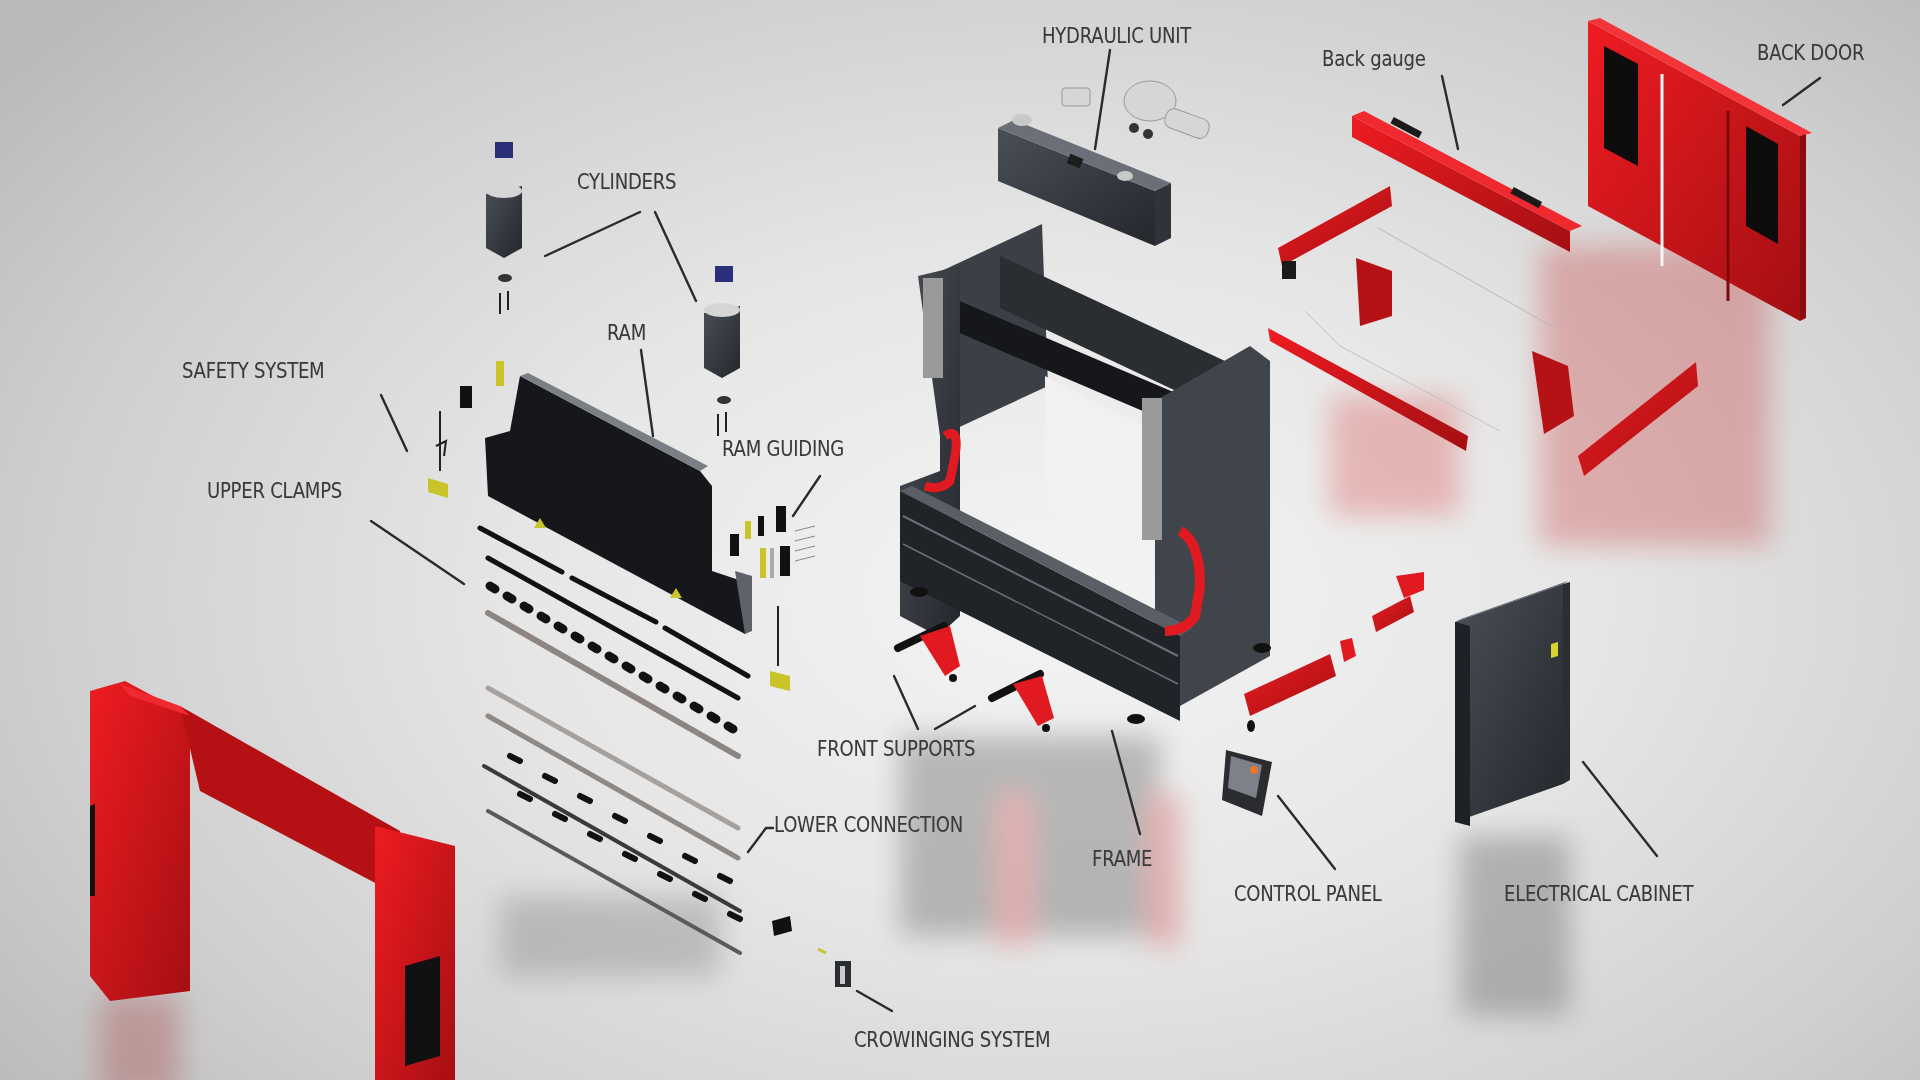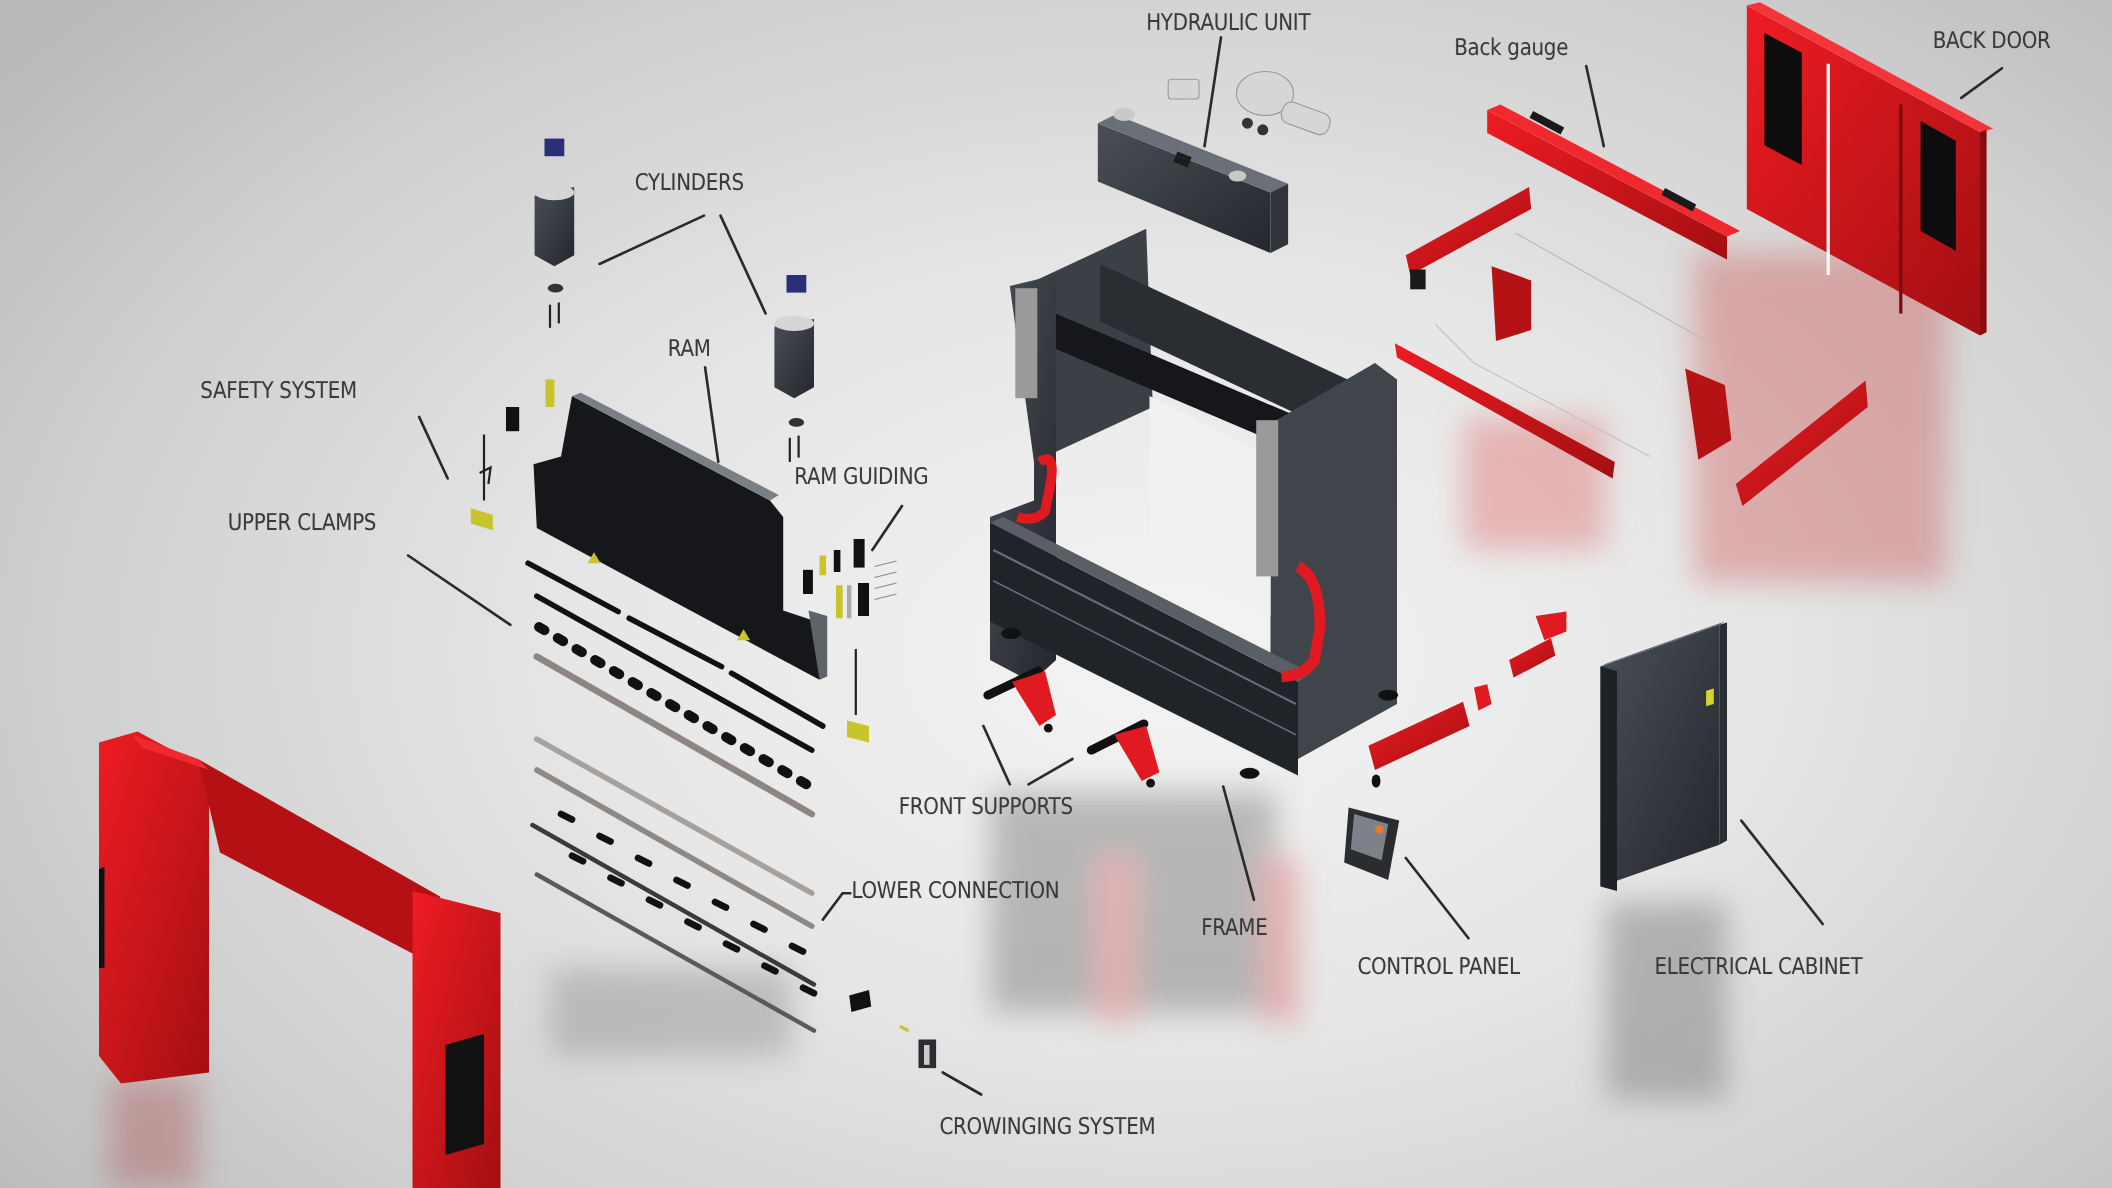--- a/index.html
+++ b/index.html
@@ -1,21 +1,21 @@
 <!DOCTYPE html>
 <html><head>
 <meta charset="utf-8">
 <style>
   html, body { margin:0; padding:0; }
   body {
     width:1920px; height:1080px; overflow:hidden; position:relative;
     background: radial-gradient(ellipse 70% 80% at 55% 55%, #f4f4f4 0%, #e6e6e6 40%, #cfcfcf 75%, #b9b9b9 100%);
     font-family: "DejaVu Sans", "Liberation Sans", sans-serif;
   }
-  .stage { position:absolute; left:0; top:0; width:1920px; height:808px; }
+  .stage { position:absolute; left:0; top:16px; width:1920px; height:808px; }
   svg.art { position:absolute; left:0; top:0; width:1920px; height:1080px; }
   .label {
     position:absolute; color:#3a3a3c; font-size:21px; letter-spacing:-0.3px;
     white-space:nowrap; font-weight:500; transform:scaleX(0.86); transform-origin:left top;
     text-shadow: 0 0 1px rgba(0,0,0,0.15);
   }
 </style>
 </head>
 <body>
 

